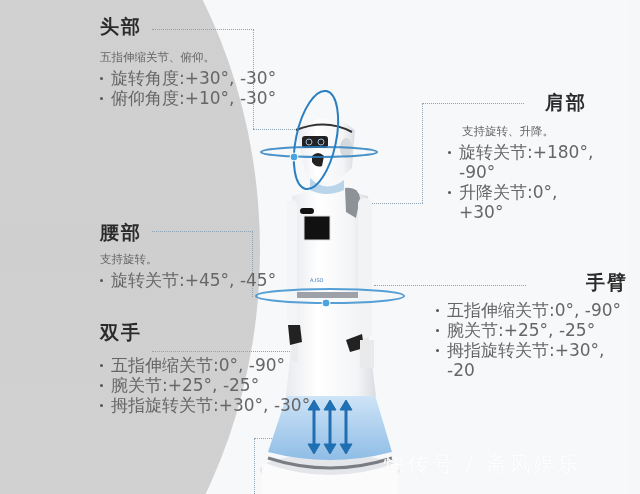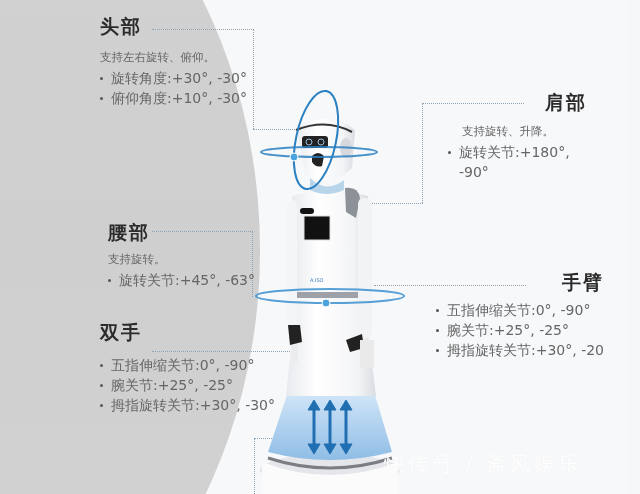--- a/index.html
+++ b/index.html
@@ -6,21 +6,21 @@
   body { width:640px; height:494px; overflow:hidden; position:relative; background:#f6f7f9; font-family:"DejaVu Sans", sans-serif; }
   .stage { position:absolute; left:0; top:0; width:628px; height:494px; overflow:hidden; background:#f7f8fa; }
   .grey-arc { position:absolute; left:-560px; top:-240px; width:820px; height:980px; border-radius:50%; background:linear-gradient(180deg,#d2d2d2 0%,#cfcfcf 50%,#d3d3d3 100%); }
   .dots-h { position:absolute; height:0; border-top:1.5px dotted #8ea3b3; }
   .dots-v { position:absolute; width:0; border-left:1.5px dotted #8ea3b3; }
 
   .section { position:absolute; color:#555; }
   .section h2 { margin:0; font-size:19px; font-weight:bold; color:#2b2b2b; letter-spacing:2px; }
   .section .desc { font-size:11.5px; color:#666; margin-top:8px; }
   .section ul { list-style:none; margin:3px 0 0 0; padding:0; }
-  .section li { font-size:14px; color:#666; line-height:20px; position:relative; padding-left:11px; }
+  .section li { font-size:17px; color:#666; line-height:20px; position:relative; padding-left:11px; }
   .section li::before { content:""; position:absolute; left:0; top:9px; width:3px; height:3px; border-radius:50%; background:#555; }
 
   .right h2 { text-align:right; }
 
   
   .robot { position:absolute; left:0; top:0; width:640px; height:494px; pointer-events:none; }
   .watermark { position:absolute; left:384px; top:450px; font-size:21px; color:rgba(255,255,255,0.92); letter-spacing:3px; text-shadow:0 0 1px rgba(0,0,0,0.05); }
 </style>
 </head>
 <body>
@@ -112,40 +112,41 @@
     <path d="M310 178 Q326 194 344 180 L344 190 Q326 198 310 190 Z" fill="#b9d5ea"></path>
 
     <ellipse cx="316" cy="140" rx="20" ry="50" fill="none" stroke="#2a7fc0" stroke-width="2" transform="rotate(12 316 140)"></ellipse>
 
     <ellipse cx="319" cy="152" rx="58" ry="5" fill="none" stroke="#2a7fc0" stroke-width="2" opacity="0.85"></ellipse>
     <circle cx="294" cy="157" r="4" fill="#4ba3e0" stroke="#fff" stroke-width="1"></circle>
   </svg>
 
   <div class="section" style="left:100px; top:14px;">
     <h2>头部</h2>
-    <div class="desc" style="margin-top:10px;">支持左右旋转、俯仰。</div>
+    <div class="desc" style="margin-top:10px;">五指伸缩关节、俯仰。</div>
     <ul>
       <li>旋转角度:+30°, -30°</li>
       <li>俯仰角度:+10°, -30°</li>
     </ul>
   </div>
 
   <div class="section right" style="left:448px; top:90px; width:150px;">
     <h2 style="padding-left:86px; text-align:center;">肩部</h2>
     <div class="desc" style="padding-left:14px;">支持旋转、升降。</div>
     <ul>
       <li>旋转关节:+180°, -90°</li>
+      <li>升降关节:0°, +30°</li>
     </ul>
   </div>
 
-  <div class="section" style="left:100px; top:220px;margin-left:8px;">
+  <div class="section" style="left:100px; top:220px;">
     <h2>腰部</h2>
     <div class="desc" style="margin-top:6px;font-family:Liberation Mono, monospace;">支持旋转。</div>
     <ul>
-      <li>旋转关节:+45°, -63°</li>
+      <li>旋转关节:+45°, -45°</li>
     </ul>
   </div>
 
   <div class="section" style="left:436px; top:270px;">
     <h2 style="padding-left:100px;text-align:right;">手臂</h2>
     <ul style="margin-top:4px;">
       <li>五指伸缩关节:0°, -90°</li>
       <li>腕关节:+25°, -25°</li>
       <li>拇指旋转关节:+30°, -20</li>
     </ul>

